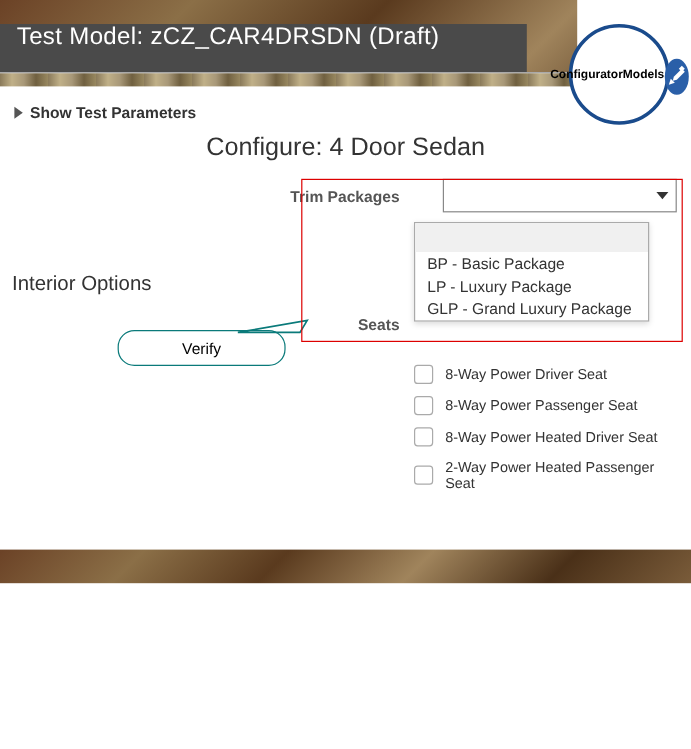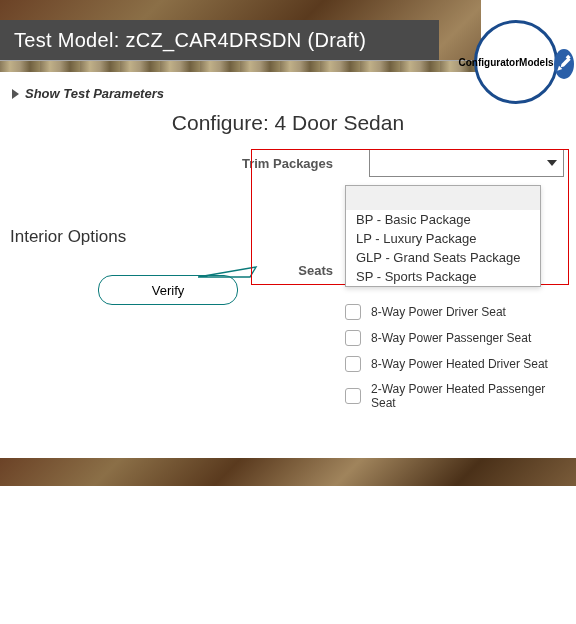--- a/index.html
+++ b/index.html
@@ -5,21 +5,21 @@
   * { box-sizing: border-box; margin: 0; padding: 0; }
   body { font-family: Arial, Helvetica, sans-serif; width: 576px; height: 624px; background: #fff; position: relative; overflow: hidden; }
   
   .header-band {
     width: 481px; height: 60px; position: relative;
     background: linear-gradient(135deg, #6b4226 0%, #8b6f47 15%, #5a3a1e 30%, #a0845c 45%, #4a3018 60%, #7a5c3a 80%, #5a3a1e 100%);
     background-size: 200% 200%;
   }
   .title-bar {
     position: absolute; top: 20px; left: 0; width: 439px; height: 40px;
-    background: #4a4a4a; color: #fff; display: flex; align-items: center;
+    background: #4a4a4a; color: #fff; display: flex; align-items: flex-start;
     padding-left: 14px; font-size: 20px; font-weight: 400; letter-spacing: 0.3px;
   }
   .stone-strip {
     width: 481px; height: 12px;
     background: repeating-linear-gradient(90deg, #8a7a5a 0, #c0b088 10px, #a89878 20px, #706040 30px, #988860 40px);
     border-top: 1px solid #aaa;
   }
   .badge {
     position: absolute; top: 20px; right: 18px; width: 84px; height: 84px;
     border: 3px solid #1a4b8c; border-radius: 50%; background: #fff;
@@ -30,21 +30,21 @@
   .badge-icon {
     margin-top: 4px; width: 30px; height: 30px; border-radius: 50%;
     background: #2a5fa8; display: flex; align-items: center; justify-content: center;
   }
   .badge-icon svg { width: 20px; height: 20px; }
   
   .content { padding: 12px 10px 0 10px; position: relative; }
   
   .show-params {
     display: flex; align-items: center; gap: 6px; font-size: 13px;
-    font-weight: bold; color: #333; padding: 2px 0 10px 2px; cursor: pointer; font-style: italic;
+    font-weight: bold; color: #333; padding: 2px 0 10px 2px; cursor: pointer;
   }
   .tri { width: 0; height: 0; border-top: 5px solid transparent; border-bottom: 5px solid transparent; border-left: 7px solid #555; }
   
   .config-head { font-size: 21px; font-weight: 400; color: #333; padding-bottom: 14px; text-align: center; }
   
   .form-area { position: relative; }
   .red-box {
     position: absolute; top: 0; left: 241px; width: 318px; height: 136px;
     border: 1.5px solid #d00; z-index: 5; pointer-events: none;
   }
@@ -142,22 +142,21 @@
       <div class="select-box">
         <span></span>
         <span class="select-caret"></span>
       </div>
     </div>
 
     <div class="dd">
       <div class="dd-item blank"></div>
       <div class="dd-item">BP - Basic Package</div>
       <div class="dd-item">LP - Luxury Package</div>
-      <div class="dd-item">GLP - Grand Seats Package</div>
-      <div class="dd-item">SP - Sports Package</div>
+      <div class="dd-item">GLP - Grand Luxury Package</div>
     </div>
 
     <div class="section-title">Interior Options</div>
 
     <div class="row seats-row" style="position:absolute; top:112px; left:0;">
       <div class="row-label">Seats</div>
     </div>
 
     <div class="callout">
       <div class="callout-tail">

